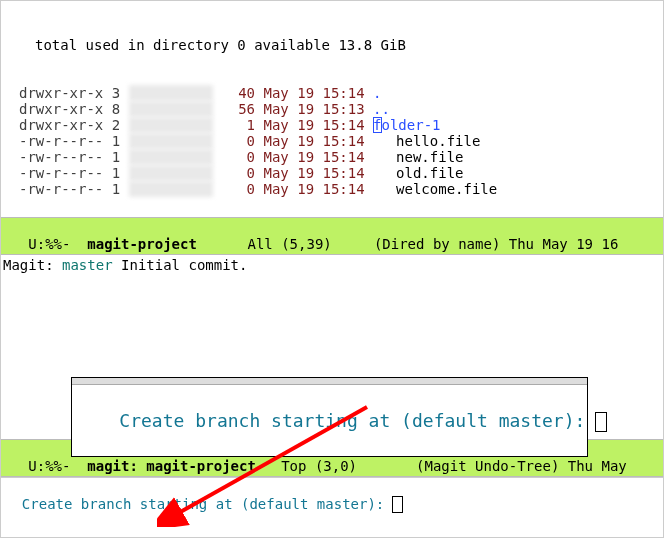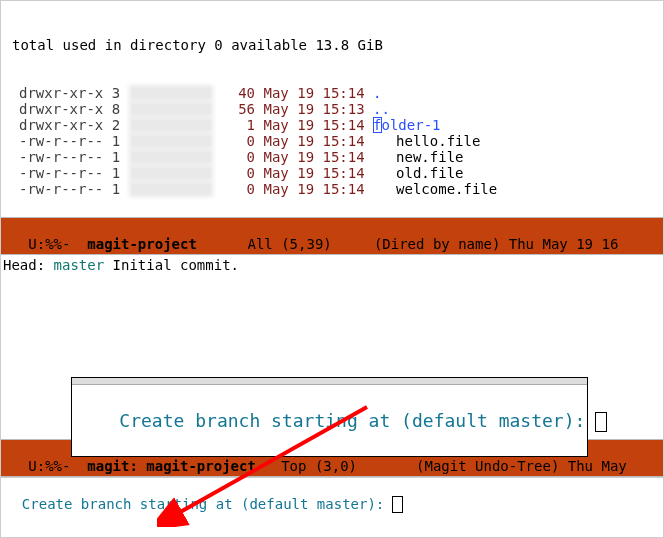--- a/index.html
+++ b/index.html
@@ -10,21 +10,21 @@
       width: 664px;
       height: 538px;
       position: relative;
       overflow: hidden;
       border: 1px solid #ccc;
     }
     .dired-pane {
       padding: 4px 6px;
       white-space: pre;
     }
-    .dired-summary { color: #000; margin-left: 5px; }
+    .dired-summary { color: #000; margin-left: 28px; }
     .dired-row { margin-left: 12px; }
     .perms { color: #404040; }
     .redacted {
       display: inline-block;
       background: #e9e9e9;
       filter: blur(2px);
       color: transparent;
     }
     .fsize, .fdate { color: #7f1d1d; }
     .dotname { color: #2a4fff; }
@@ -32,21 +32,21 @@
     .folderlink {
       color: #2a4fff;
       position: relative;
     }
     .cursor-box {
       outline: 1px solid #2a4fff;
       outline-offset: -1px;
     }
     .fname { color: #000; margin-left: 23px; }
     .modeline {
-      background: #c2410c;
+      background: #bef264;
       padding: 2px 2px;
       white-space: pre;
       color: #000;
       width: 100%;
       border-top: 1px solid #bbb;
       border-bottom: 1px solid #bbb;
     }
     .modeline .buf { font-weight: bold; }
 
     .magit-pane {
@@ -123,21 +123,21 @@
   <div class="dired-summary">total used in directory 0 available 13.8 GiB</div>
   <div id="dired-rows"><div class="dired-row"><span class="perms">drwxr-xr-x 3</span> <span class="redacted">xxxx  xxxx</span> <span class="fsize">  40</span> <span class="fdate">May 19 15:14</span> <span class="dotname">.</span></div><div class="dired-row"><span class="perms">drwxr-xr-x 8</span> <span class="redacted">xxxx  xxxx</span> <span class="fsize">  56</span> <span class="fdate">May 19 15:13</span> <span class="ddotname">..</span></div><div class="dired-row"><span class="perms">drwxr-xr-x 2</span> <span class="redacted">xxxx  xxxx</span> <span class="fsize">   1</span> <span class="fdate">May 19 15:14</span> <span class="folderlink"><span class="cursor-box">f</span>older-1</span></div><div class="dired-row"><span class="perms">-rw-r--r-- 1</span> <span class="redacted">xxxx  xxxx</span> <span class="fsize">   0</span> <span class="fdate">May 19 15:14</span> <span class="fname">hello.file</span></div><div class="dired-row"><span class="perms">-rw-r--r-- 1</span> <span class="redacted">xxxx  xxxx</span> <span class="fsize">   0</span> <span class="fdate">May 19 15:14</span> <span class="fname">new.file</span></div><div class="dired-row"><span class="perms">-rw-r--r-- 1</span> <span class="redacted">xxxx  xxxx</span> <span class="fsize">   0</span> <span class="fdate">May 19 15:14</span> <span class="fname">old.file</span></div><div class="dired-row"><span class="perms">-rw-r--r-- 1</span> <span class="redacted">xxxx  xxxx</span> <span class="fsize">   0</span> <span class="fdate">May 19 15:14</span> <span class="fname">welcome.file</span></div></div>
 </div>
 
 <div class="modeline">
   <span> U:%%-  </span><span class="buf">magit-project</span><span>      All (5,39)     </span><span>(Dired by name)</span><span> Thu May 19 16</span>
 </div>
 
 <div class="magit-pane">
   <div class="headline">
-    <span>Head:    </span><span class="mag-key">master</span><span> Initial commit.</span>
+    <span>Magit:    </span><span class="mag-key">master</span><span> Initial commit.</span>
   </div>
 </div>
 
 <div class="inset-box">
   <div class="inset-top-cut"></div>
   <div class="inset-content">
     <span class="prompt">Create branch starting at (default master): </span><span class="block-cursor"></span>
   </div>
 </div>
 

